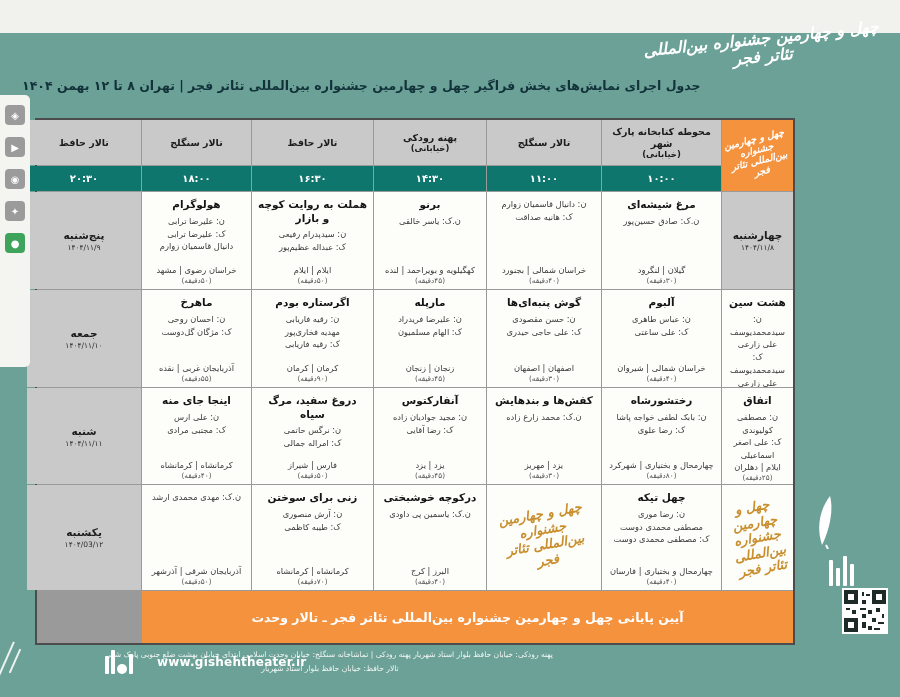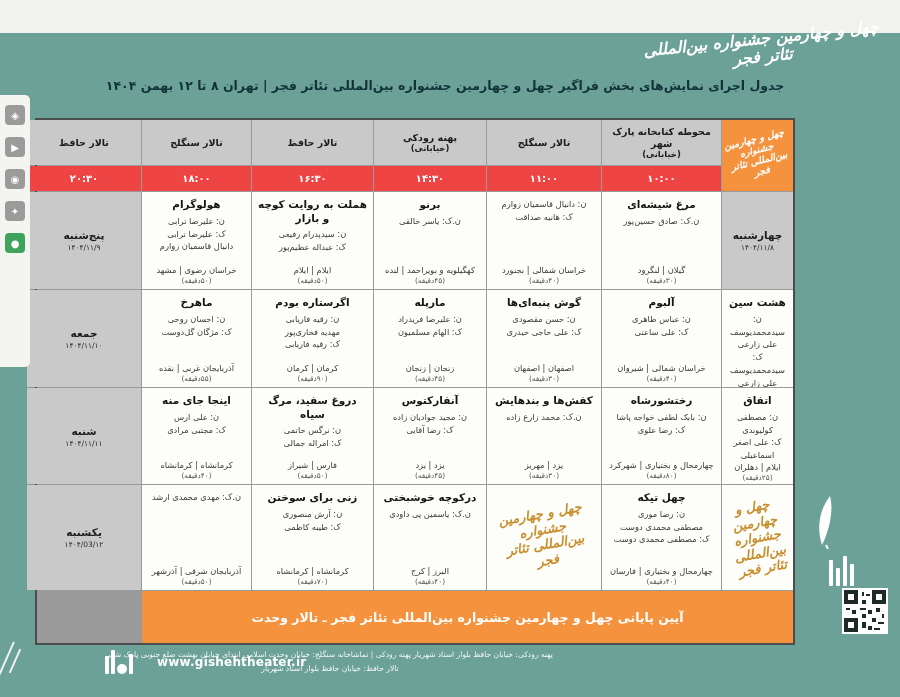--- a/index.html
+++ b/index.html
@@ -8,22 +8,22 @@
 
   .top-band { position:absolute; left:0; top:0; width:900px; height:33px; background:#f1f1ee; }
 
   .header-calligraphy {
     position:absolute; top:30px; right:18px; width:240px;
     font-family:"DejaVu Serif", serif; font-style:italic; font-weight:bold;
     color:#ffffff; font-size:16px; text-align:center; transform:rotate(-6deg);
     line-height:1.1;
   }
   .header-title {
-    position:absolute; top:78px; right:22px; left:12px;
-    color:#12323a; font-size:12.5px; font-weight:bold; text-align:center;
+    position:absolute; top:78px; right:22px; left:22px;
+    color:#12323a; font-size:12.5px; font-weight:bold; text-align:left;
   }
 
   
   .tbl {
     position:absolute; top:118px; right:105px; left:35px;
     display:grid; direction:rtl;
     grid-template-columns:71px 119px 114px 112px 121px 109px 114px;
     grid-template-rows:45px 25px 97px 97px 96px 105px 52px;
     gap:1px; background:#9a9a9a; border:2px solid #4c4c4c;
     width:760px;
@@ -31,21 +31,21 @@
   .cell { background:#fdfdfa; overflow:hidden; }
   .corner { grid-row:span 2; background:#f5923e; display:flex; align-items:center; justify-content:center; }
   .corner-script {
     font-family:"DejaVu Serif", serif; font-style:italic; font-weight:bold;
     color:#ffffff; font-size:9.5px; width:62px; text-align:center;
     transform:rotate(-14deg); line-height:1.15; display:block;
   }
   .venue { background:#c9c9c9; display:flex; flex-direction:column; align-items:center; justify-content:center; padding:2px 3px; }
   .venue-name { font-size:9.5px; font-weight:bold; color:#1c1c1c; text-align:center; line-height:1.25; }
   .venue-sub { font-size:8.5px; font-weight:bold; color:#1c1c1c; }
-  .time { background:#ef4444; display:flex; align-items:center; justify-content:center; }
+  .time { background:#0f766e; display:flex; align-items:center; justify-content:center; }
   .time span { color:#ffffff; font-weight:bold; font-size:10px; }
   .day { background:#c9c9c9; display:flex; flex-direction:column; align-items:center; justify-content:center; gap:2px; }
   .day-name { font-size:10.5px; font-weight:bold; color:#1c1c1c; }
   .day-date { font-size:7.5px; color:#2a2a2a; direction:ltr; }
 
   .show { display:flex; flex-direction:column; padding:6px 4px 4px; }
   .show-title { font-size:10.5px; font-weight:bold; color:#141414; text-align:center; line-height:1.3; margin-bottom:3px; }
   .credit { font-size:8.3px; color:#3a3a3a; text-align:center; line-height:1.55; }
   .show-bottom { margin-top:auto; }
   .city { font-size:8.3px; color:#3a3a3a; text-align:center; line-height:1.3; }

